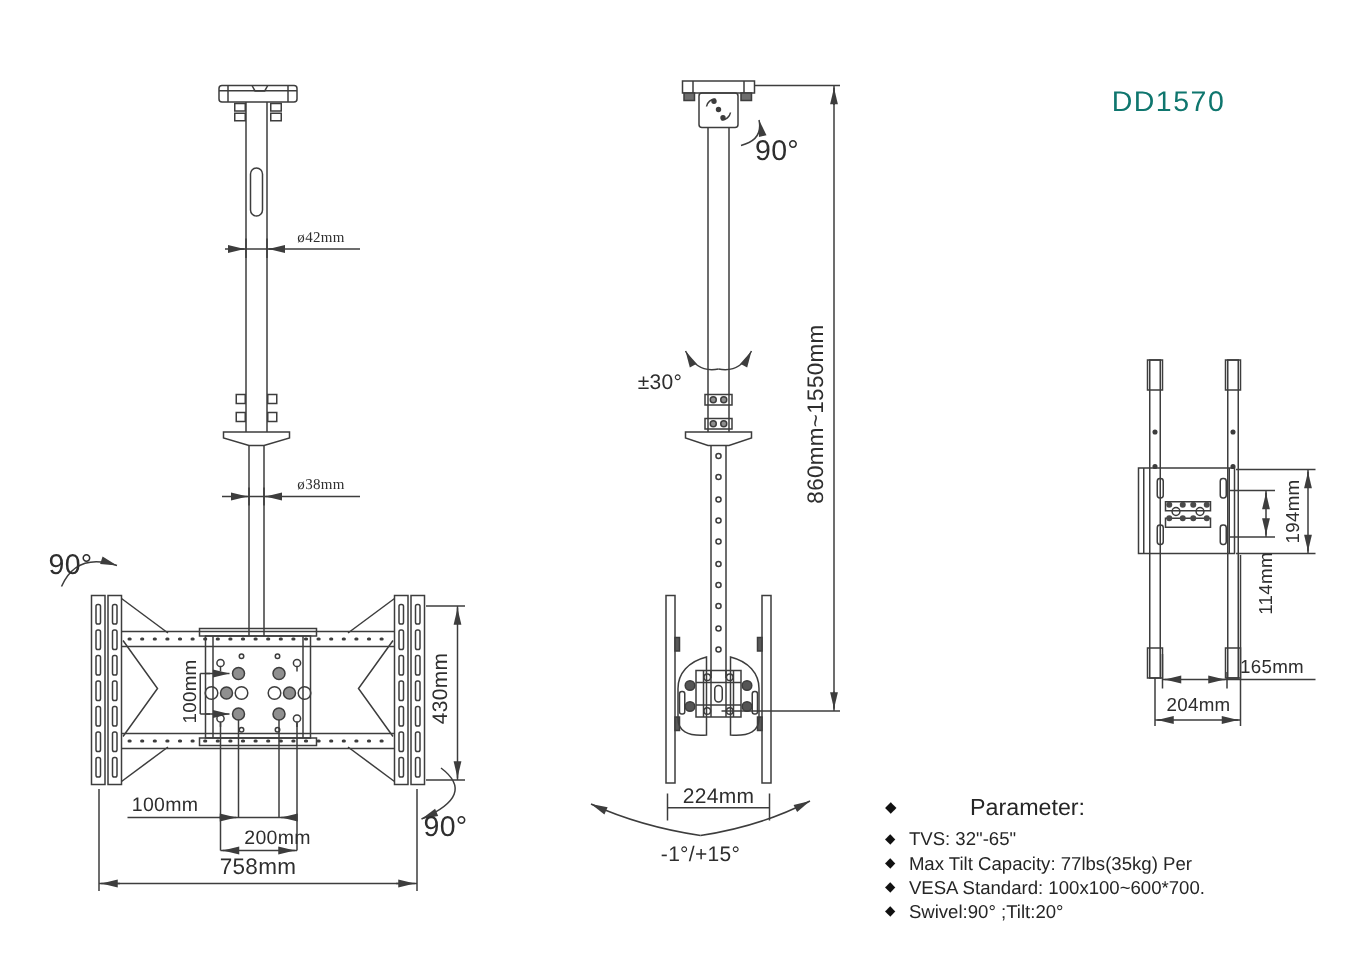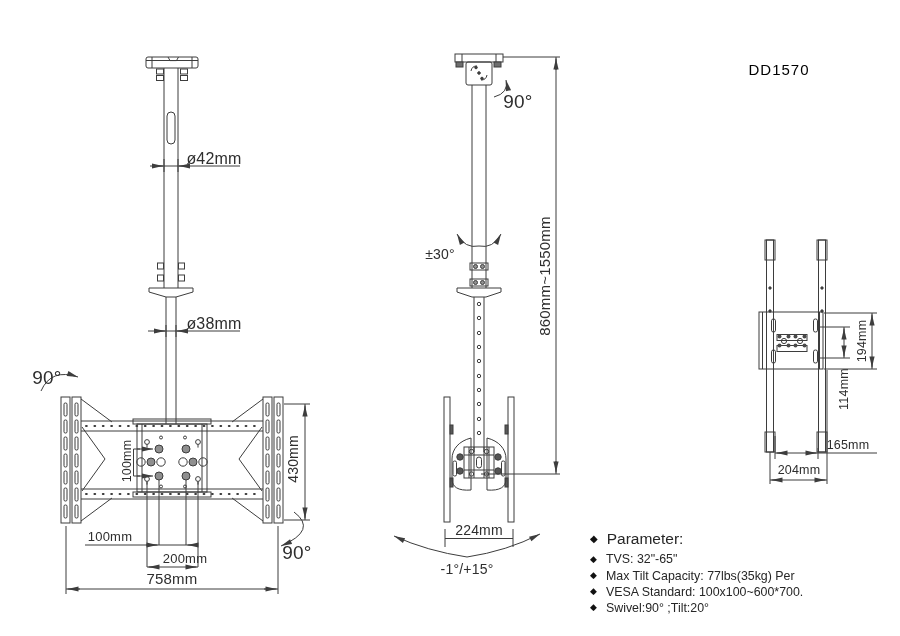--- a/index.html
+++ b/index.html
@@ -3,29 +3,29 @@
 <meta charset="utf-8">
 <style>
   html,body{margin:0;padding:0;}
   body{width:900px;height:636px;background:#ffffff;position:relative;overflow:hidden;
        font-family:"Liberation Sans", sans-serif;color:#2f2f2f;}
   #stage{position:absolute;left:0;top:0;width:900px;height:636px;}
   svg#art{position:absolute;left:0;top:0;}
   .lbl{position:absolute;white-space:nowrap;transform:translate(-50%,-50%);
        font-size:13px;color:#2e2e2e;letter-spacing:.2px;line-height:1;}
   .lbl.rot{transform:translate(-50%,-50%) rotate(-90deg);}
-  .fs12{font-size:12.5px;} .fs13{font-size:13px;} .fs135{font-size:16px;}
+  .fs12{font-size:12.5px;} .fs13{font-size:13px;} .fs135{font-size:10px;font-family:Liberation Serif, serif;}
   .fs14{font-size:14px;} .fs145{font-size:19px;} .fs15{font-size:15px;}
   #model-code{position:absolute;left:779px;top:69px;transform:translate(-50%,-50%);
-       font-size:15px;color:#000000;letter-spacing:1px;}
+       font-size:19px;color:#0f766e;letter-spacing:1px;}
   .prow{position:absolute;display:flex;align-items:center;gap:9px;color:#262626;}
   .prow .bullet{font-size:9px;color:#111;line-height:1;}
   .prow.title-row .bullet{font-size:10px;}
   .prow .ptext{font-size:12.4px;line-height:1;}
-  .prow.title-row .ptext{font-size:15.5px;}
+  .prow.title-row .ptext{font-size:15.5px;margin-left:40px;}
 </style>
 </head>
 <body>
 
 <div id="stage">
 
 <svg id="art" width="900" height="636" viewBox="0 0 900 636">
   <defs>
     <marker id="ar" viewBox="0 0 12 6" markerWidth="12" markerHeight="6" refX="11.5" refY="3" orient="auto" markerUnits="userSpaceOnUse">
       <path d="M0.5,0.4 L11.5,3 L0.5,5.6 Z" fill="#3d3d3d"></path>

